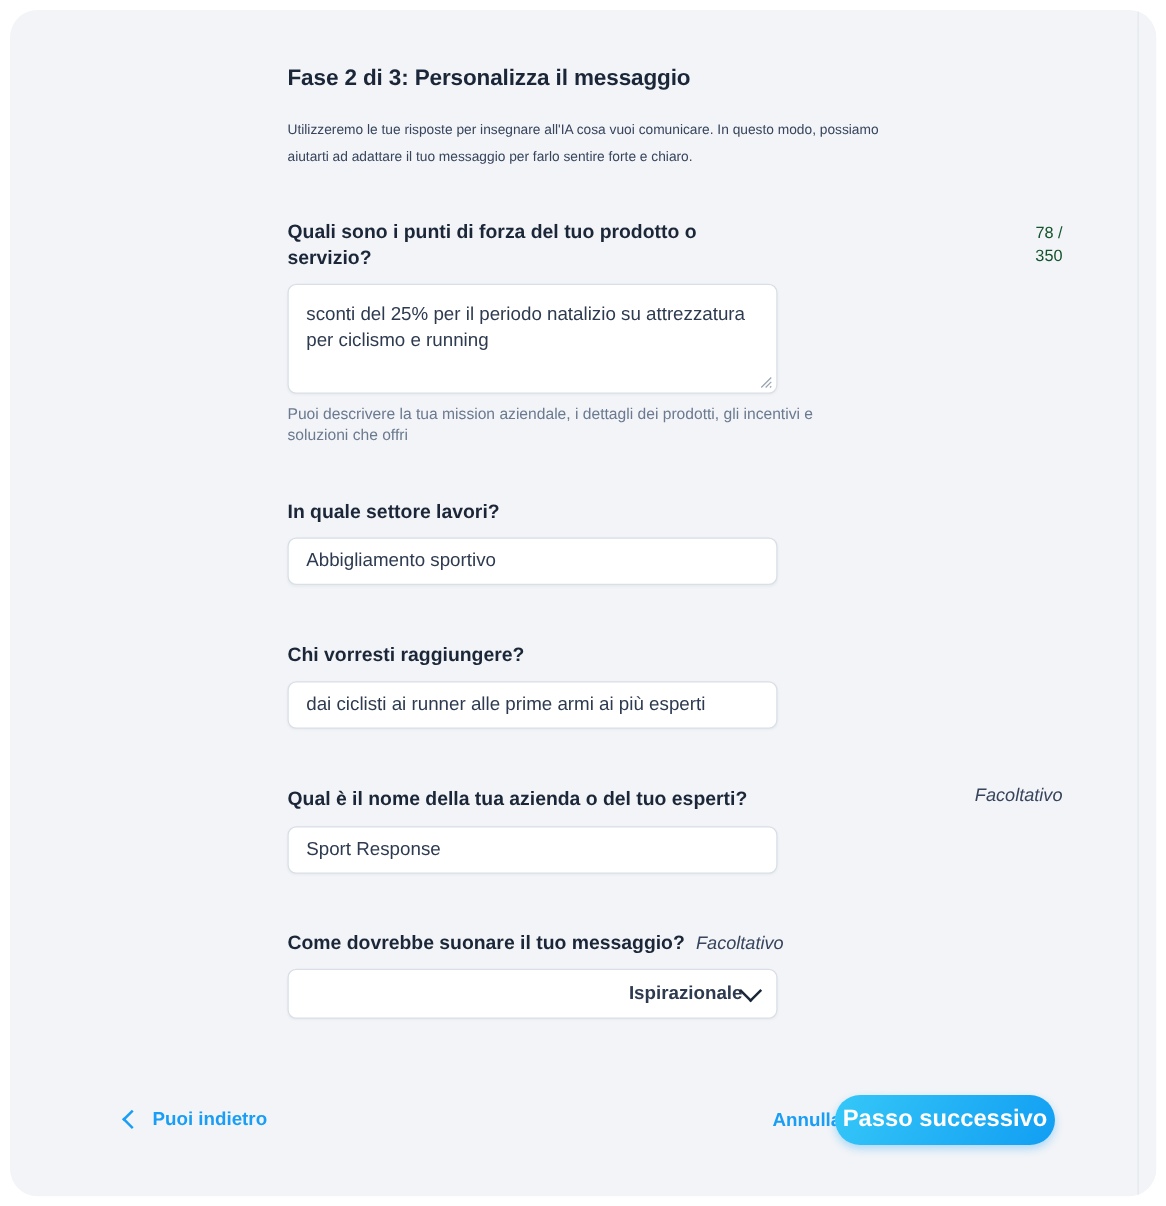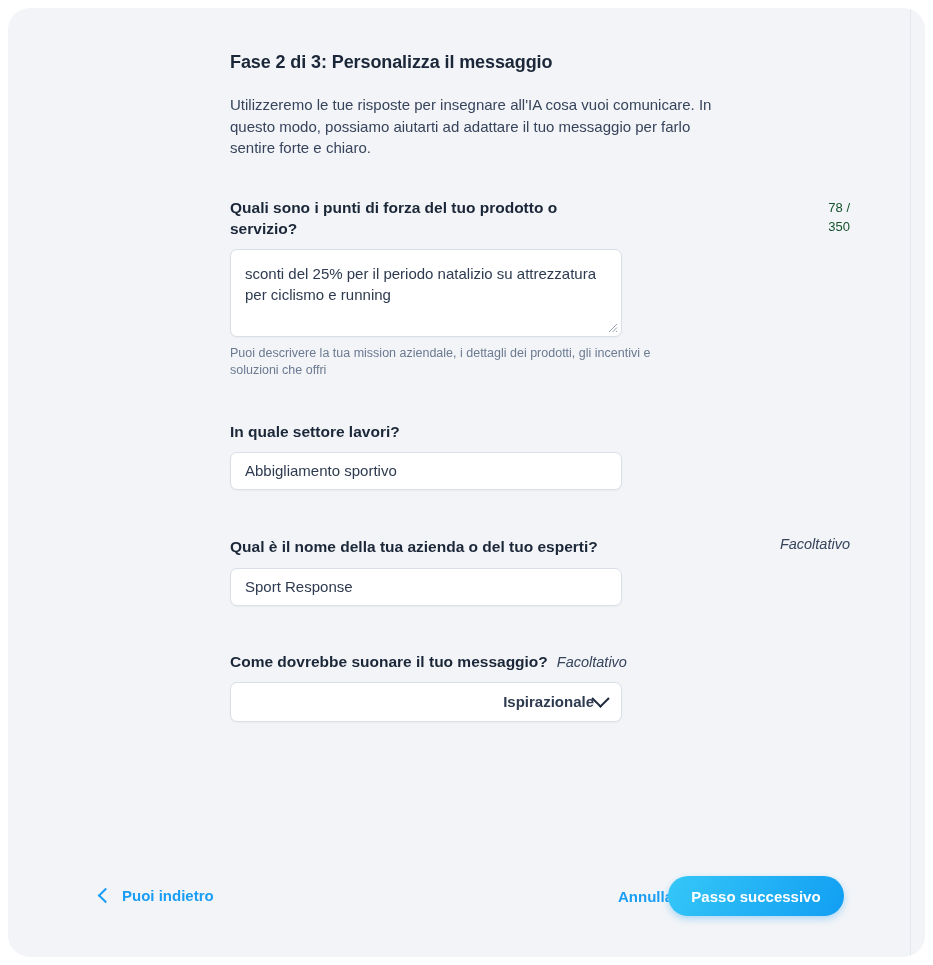--- a/index.html
+++ b/index.html
@@ -49,21 +49,21 @@
     font-size: 18px;
     font-weight: bold;
     color: #1b2738;
     letter-spacing: -0.1px;
   }
 
   .page-desc {
     margin: 0;
     padding-top: 21px;
     width: 486px;
-    font-size: 15px;
+    font-size: 11px;
     line-height: 21.5px;
     color: #37445c;
   }
 
   
   .field {
     position: relative;
   }
   .field-head {
     display: flex;
@@ -203,21 +203,21 @@
     position: absolute;
     right: 81px;
     top: 0px;
     width: 176px;
     height: 40px;
     border: none;
     border-radius: 21px;
     background: linear-gradient(120deg, #35c8f8 0%, #23b2f5 50%, #119ef3 100%);
     color: #ffffff;
     font-family: "Liberation Sans", sans-serif;
-    font-size: 15px;
+    font-size: 19px;
     font-weight: bold;
     cursor: pointer;
     box-shadow: 0 3px 7px rgba(26,158,245,0.33);
   }
 </style>
 </head>
 <body>
 
 <div class="page-card">
 
@@ -240,20 +240,24 @@
         </svg>
       </div>
       <div class="help-text">Puoi descrivere la tua mission aziendale, i dettagli dei prodotti, gli incentivi e soluzioni che offri</div>
     </div>
 
     <div class="field" style="margin-top:42px;">
       <div class="field-label">In quale settore lavori?</div>
       <div class="text-input" style="margin-top:10px;">Abbigliamento sportivo</div>
     </div>
 
+    <div class="field" style="margin-top:46px;">
+      <div class="field-label">Chi vorresti raggiungere?</div>
+      <div class="text-input" style="margin-top:10px;">dai ciclisti ai runner alle prime armi ai più esperti</div>
+    </div>
 
     <div class="field" style="margin-top:46px;">
       <div class="field-head">
         <div class="field-label wide">Qual è il nome della tua azienda o del tuo esperti?</div>
         <div class="optional-tag">Facoltativo</div>
       </div>
       <div class="text-input" style="margin-top:11px;">Sport Response</div>
     </div>
 
     <div class="field" style="margin-top:45px;">

